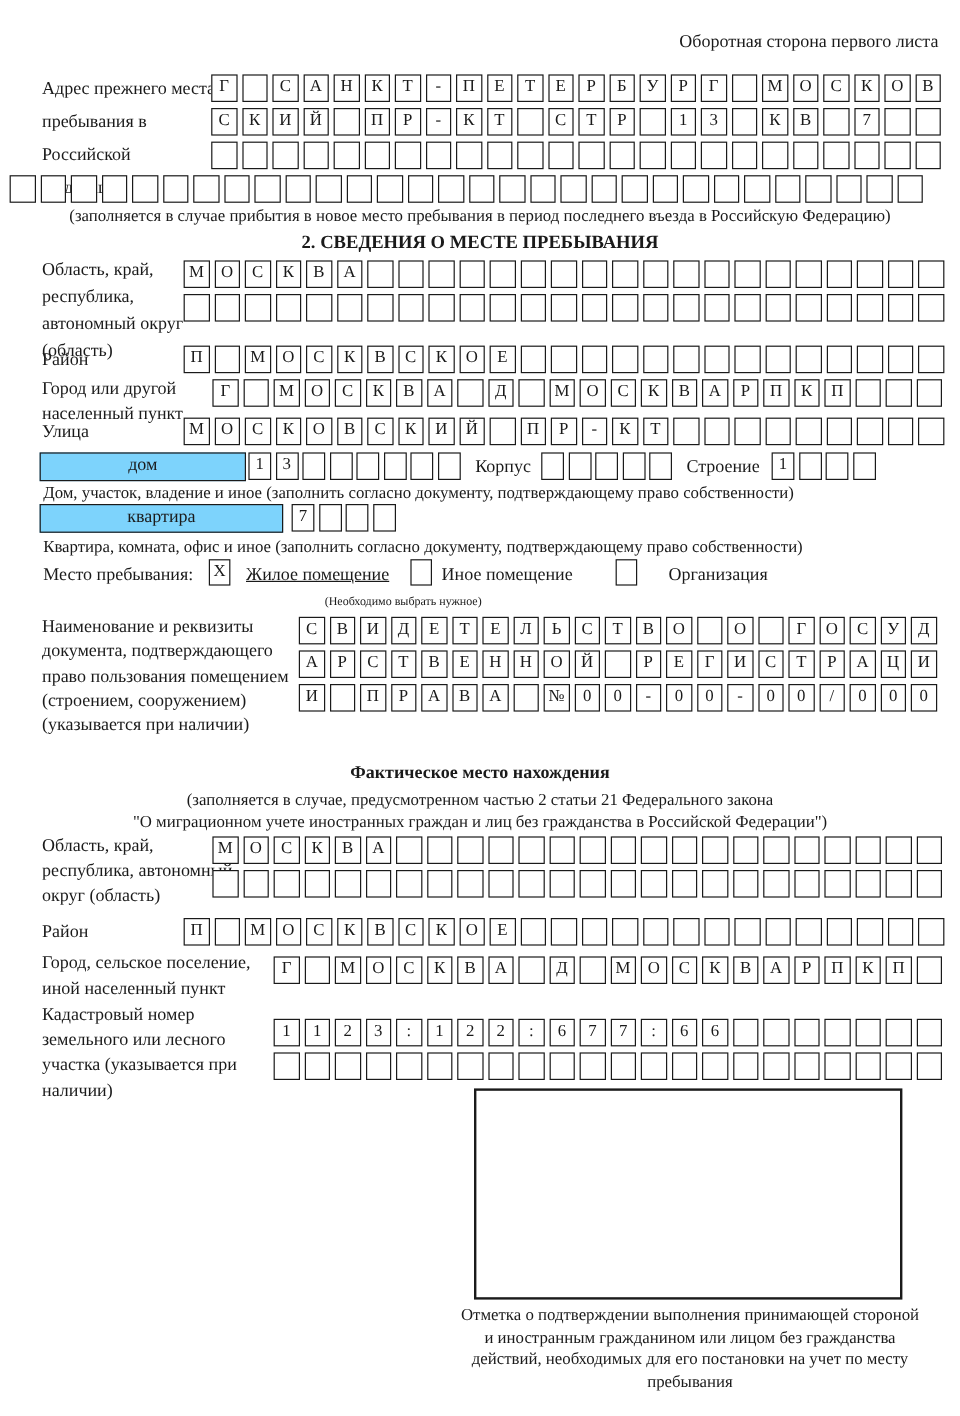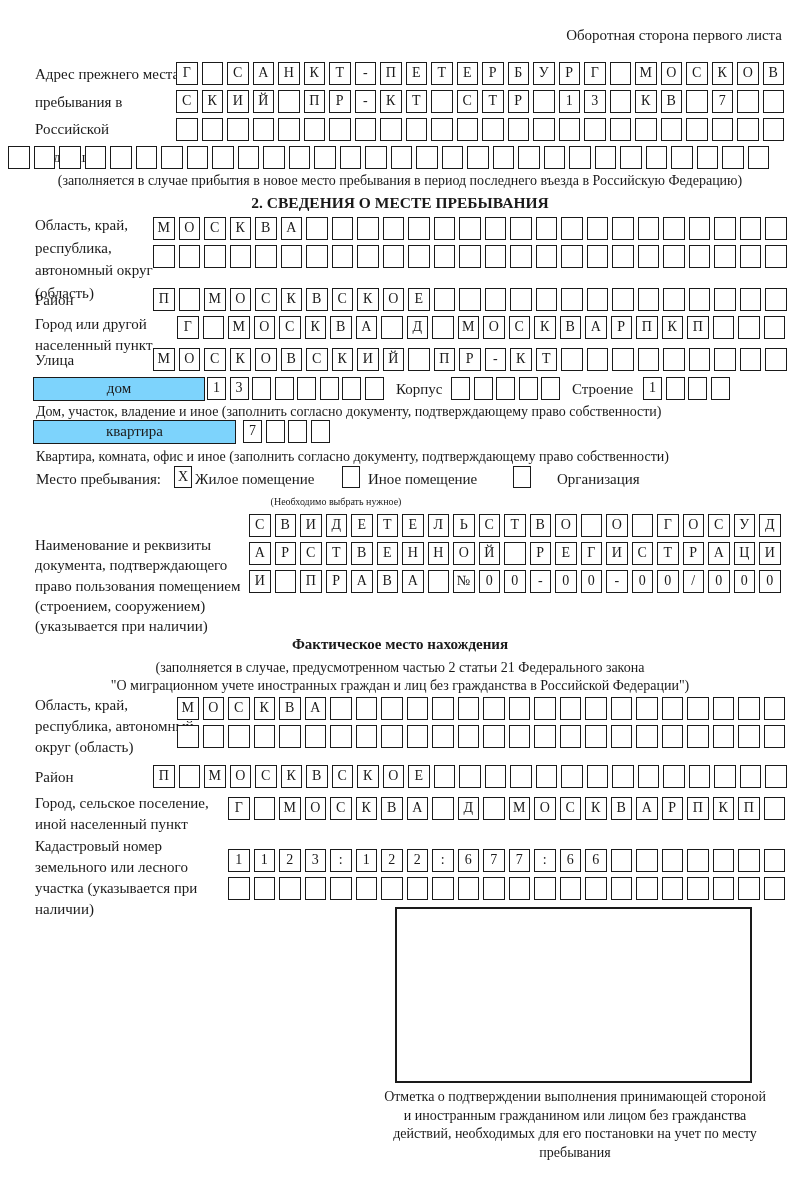--- a/index.html
+++ b/index.html
@@ -332,28 +332,28 @@
   <div class="cell-row row-sm" style="left:243px; top:420px;">
       <div class="cell">7</div>
       <div class="cell"></div>
       <div class="cell"></div>
       <div class="cell"></div>
     </div>
   <div class="abs caption" style="left:36px; top:448px; width:740px; font-size:14px;">Квартира, комната, офис и иное (заполнить согласно документу, подтверждающему право собственности)</div>
 
   <div class="abs label" style="left:36px; top:468px;">Место пребывания:</div>
   <div class="abs checkbox" style="left:174px; top:466px;">X</div>
-  <div class="abs label" style="left:195px; top:468px;">Жилое помещение</div>
+  <div class="abs label" style="left:205px; top:468px;text-decoration:underline;">Жилое помещение</div>
   <div class="abs checkbox" style="left:342px; top:466px;"></div>
   <div class="abs label" style="left:368px; top:468px;">Иное помещение</div>
   <div class="abs checkbox" style="left:513px; top:466px;"></div>
   <div class="abs label" style="left:557px; top:468px;">Организация</div>
   <div class="abs caption center" style="left:136px; top:493px; width:400px; font-size:10px;">(Необходимо выбрать нужное)</div>
 
-  <div class="abs label lh20" style="left:35px; top:535px; width:214px;">Наименование и реквизиты документа, подтверждающего право пользования помещением (строением, сооружением) (указывается при наличии)</div>
+  <div class="abs label lh20" style="left:35px; top:513px; width:214px;">Наименование и реквизиты документа, подтверждающего право пользования помещением (строением, сооружением) (указывается при наличии)</div>
   <div class="cell-row" style="left:249px; top:514px;">
       <div class="cell">С</div>
       <div class="cell">В</div>
       <div class="cell">И</div>
       <div class="cell">Д</div>
       <div class="cell">Е</div>
       <div class="cell">Т</div>
       <div class="cell">Е</div>
       <div class="cell">Л</div>
       <div class="cell">Ь</div>

